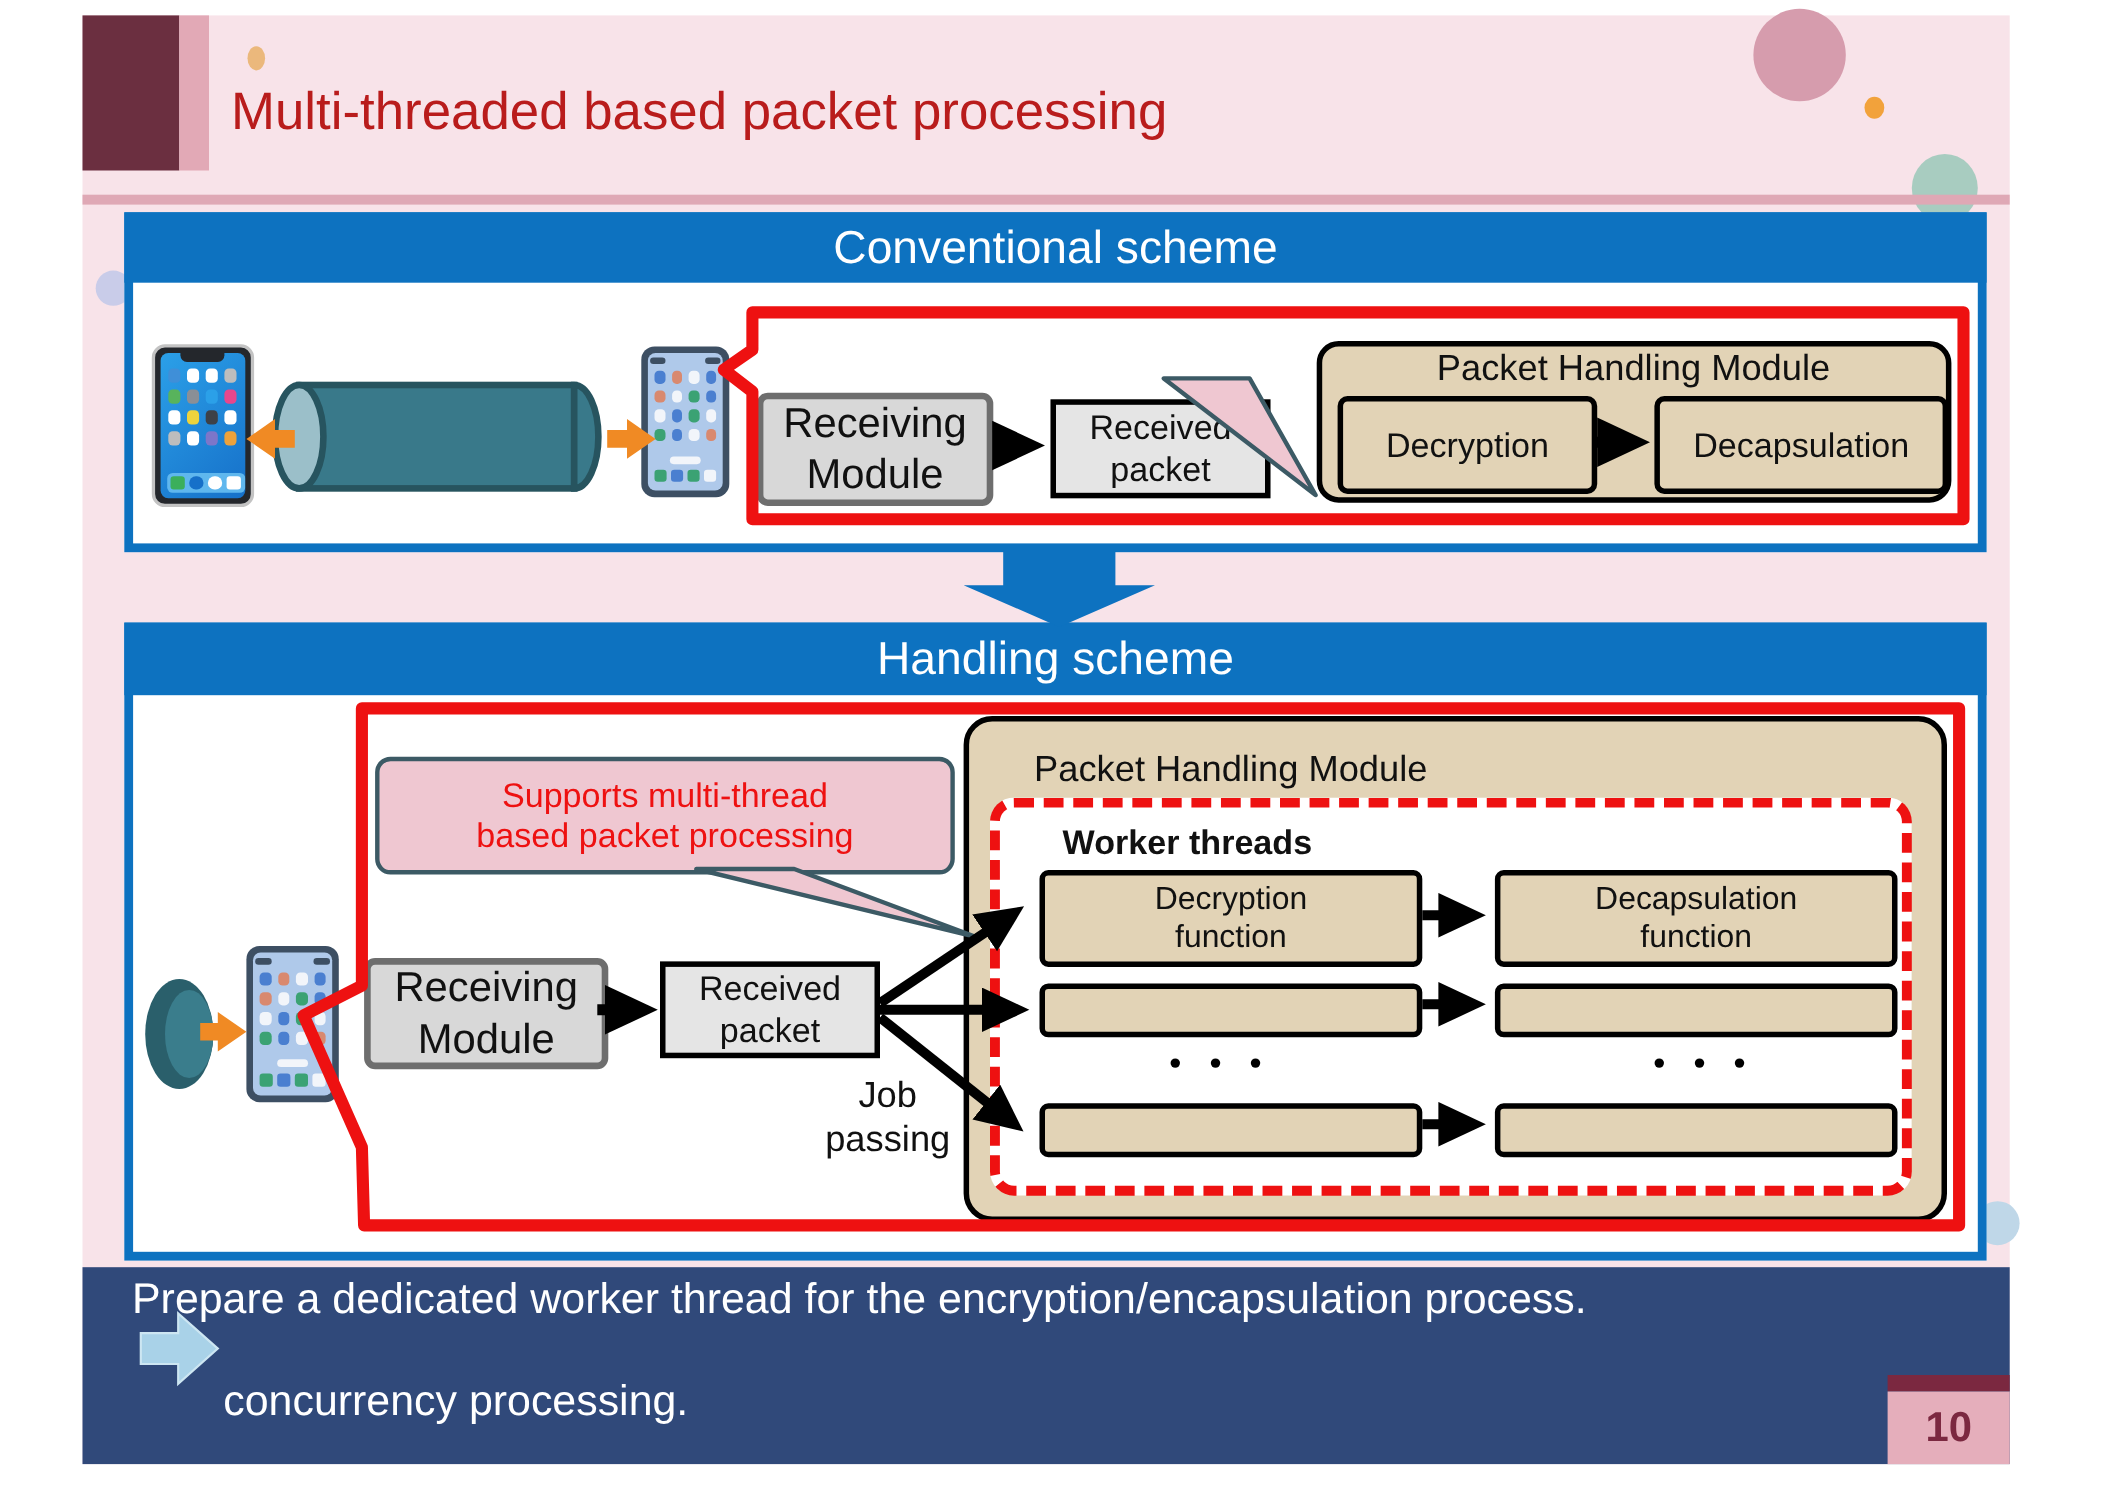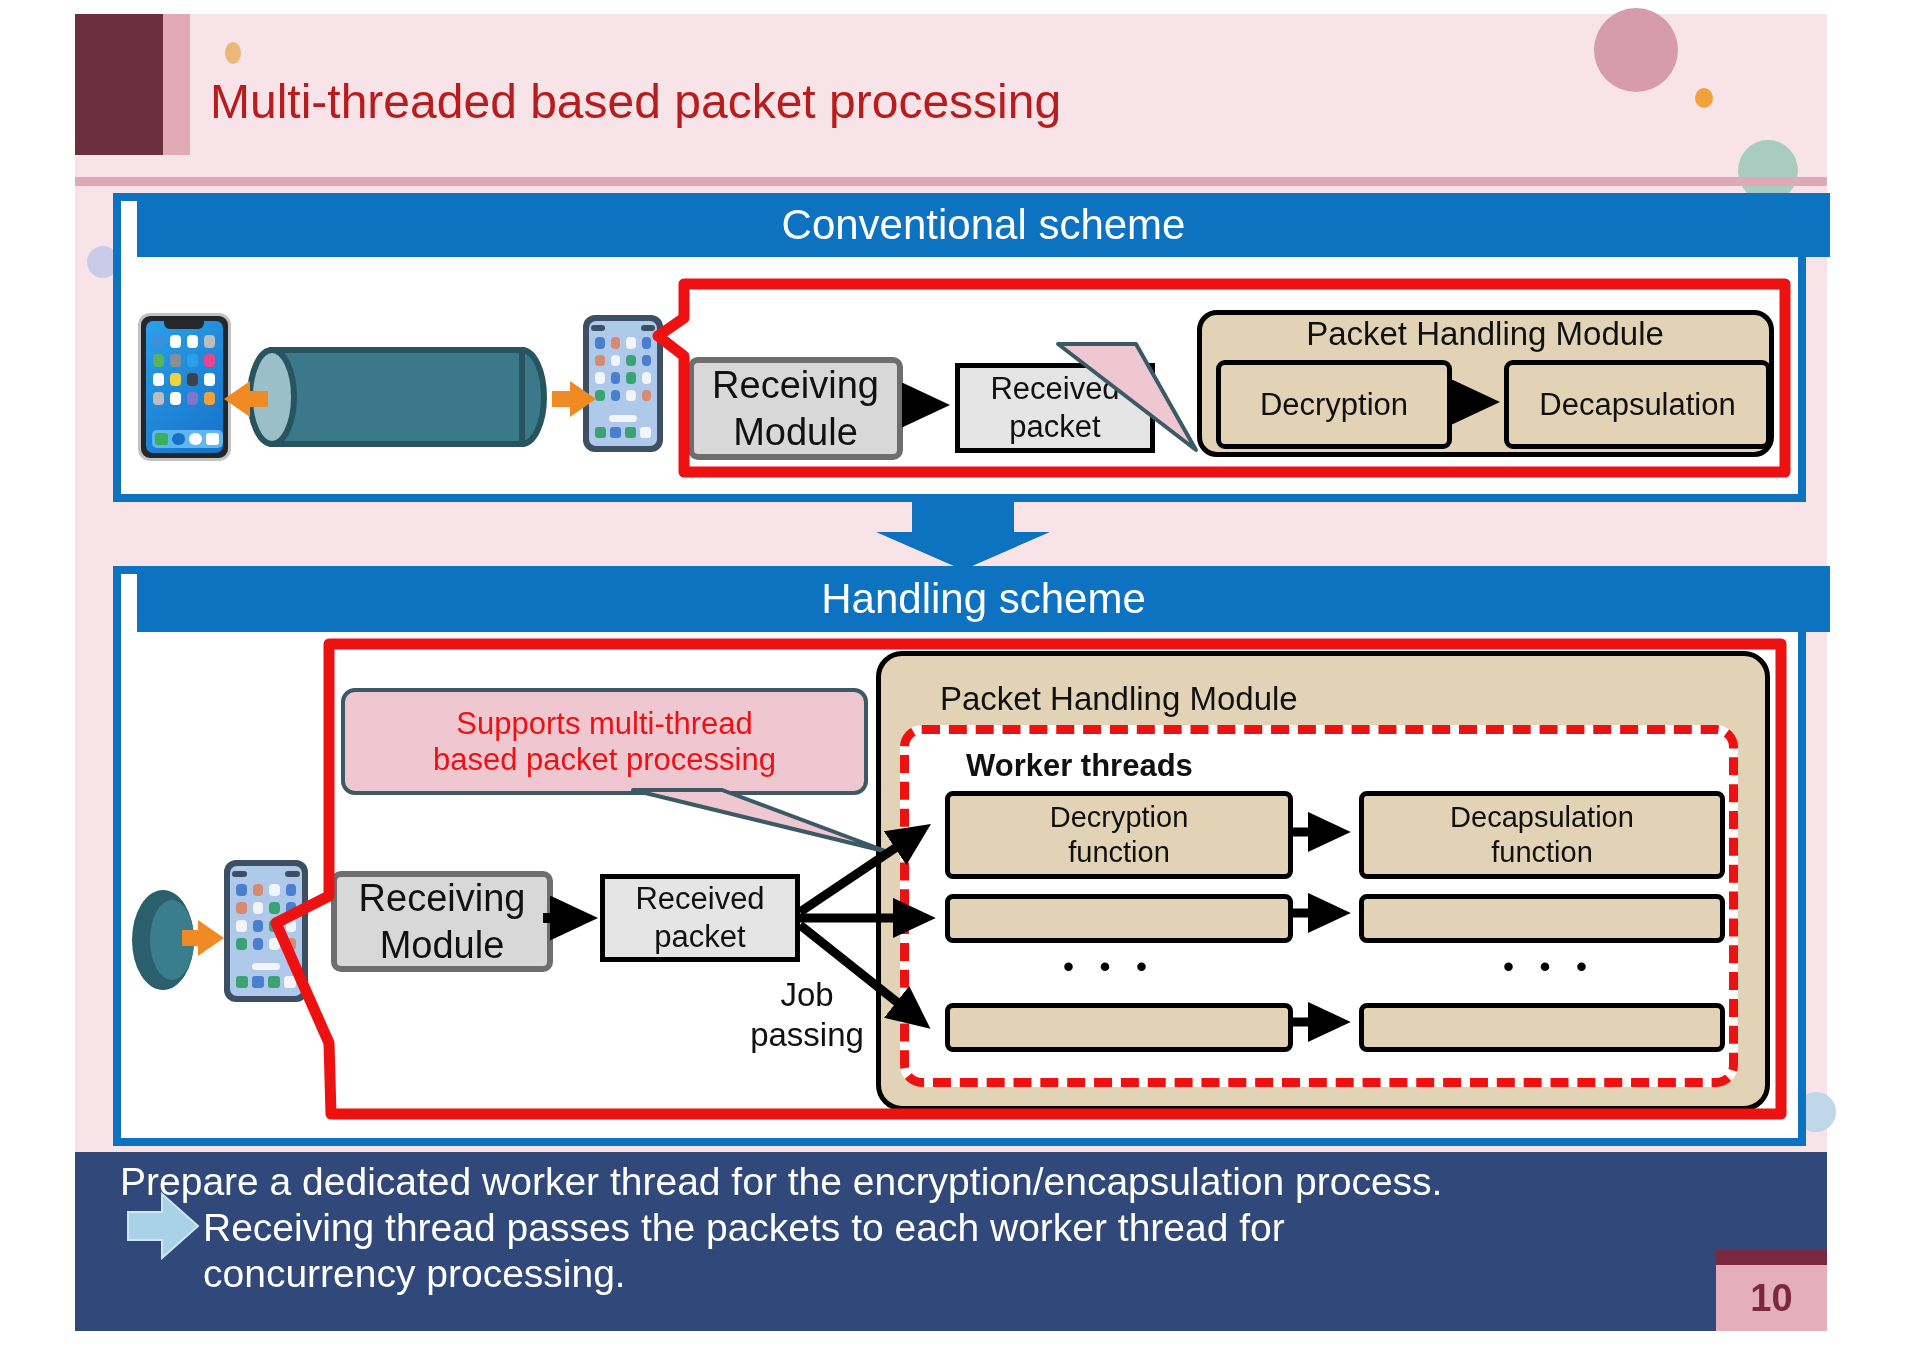--- a/index.html
+++ b/index.html
@@ -11,21 +11,21 @@
   #slide-bg{left:75px;top:14px;width:1752px;height:1317px;background:#F8E3E9;}
   #corner-block{left:75px;top:14px;width:88px;height:141px;background:#6B2F40;}
   #corner-strip{left:163px;top:14px;width:27px;height:141px;background:#E2A9B6;}
   #divider{left:75px;top:177px;width:1752px;height:9px;background:#DFA8B5;}
   #page-title{left:210px;top:62px;width:1300px;height:78px;color:#b91c1c;font-size:48px;
               display:flex;align-items:center;}
   .deco{border-radius:50%;}
   
   .section-box{background:#ffffff;border:8px solid #0D72C0;}
   .section-header{background:#0D72C0;color:#ffffff;font-size:42px;display:flex;
-                  align-items:center;justify-content:center;margin-left:24px;}
+                  align-items:center;justify-content:center;}
   
   .lbl{display:flex;align-items:center;justify-content:center;text-align:center;
        color:#111;line-height:1.22;}
   .gray-box{background:#D8D8D8;border:6px solid #6E6E6E;border-radius:10px;font-size:38px;}
   .white-box{background:#e5e5e5;border:5px solid #000;font-size:31px;}
   .tan{background:#E2D3B6;}
   .phm{border:5px solid #000;border-radius:20px;}
   .tan-box{border:5px solid #000;border-radius:9px;font-size:31px;}
   .callout{background:#EFC7D1;border:4px solid #3C5A65;border-radius:14px;color:#EE1111;
            font-size:31px;display:flex;align-items:center;justify-content:center;
@@ -201,21 +201,20 @@
 function</div>
   <div class="abs worker-box" style="left:945px;top:894px;width:338px;height:39px;"></div>
   <div class="abs worker-box" style="left:1359px;top:894px;width:356px;height:39px;"></div>
   <div class="abs dots" style="left:1018px;top:950px;width:200px;">•••</div>
   <div class="abs dots" style="left:1458px;top:950px;width:200px;">•••</div>
   <div class="abs worker-box" style="left:945px;top:1003px;width:338px;height:39px;"></div>
   <div class="abs worker-box" style="left:1359px;top:1003px;width:356px;height:39px;"></div>
 
   <div class="abs" id="footer-bar"></div>
   <div class="abs footer-line" style="left:120px;top:1160px;">Prepare a dedicated worker thread for the encryption/encapsulation process.</div>
-  <div class="abs footer-line" style="left:203px;top:1206px;">Receiving thread passes the packets to each worker thread for</div>
   <div class="abs footer-line" style="left:203px;top:1252px;">concurrency processing.</div>
   <div class="abs" id="page-num-bar"></div>
   <div class="abs" id="page-num-box">10</div>
 
   <svg width="1920" height="1358" viewBox="0 0 1920 1358">
     <defs>
       <marker id="ah" markerWidth="5" markerHeight="5" refX="3.6" refY="2.25" orient="auto">
         <polygon points="0,0 4.8,2.25 0,4.5" fill="#000"></polygon>
       </marker>
     </defs>

